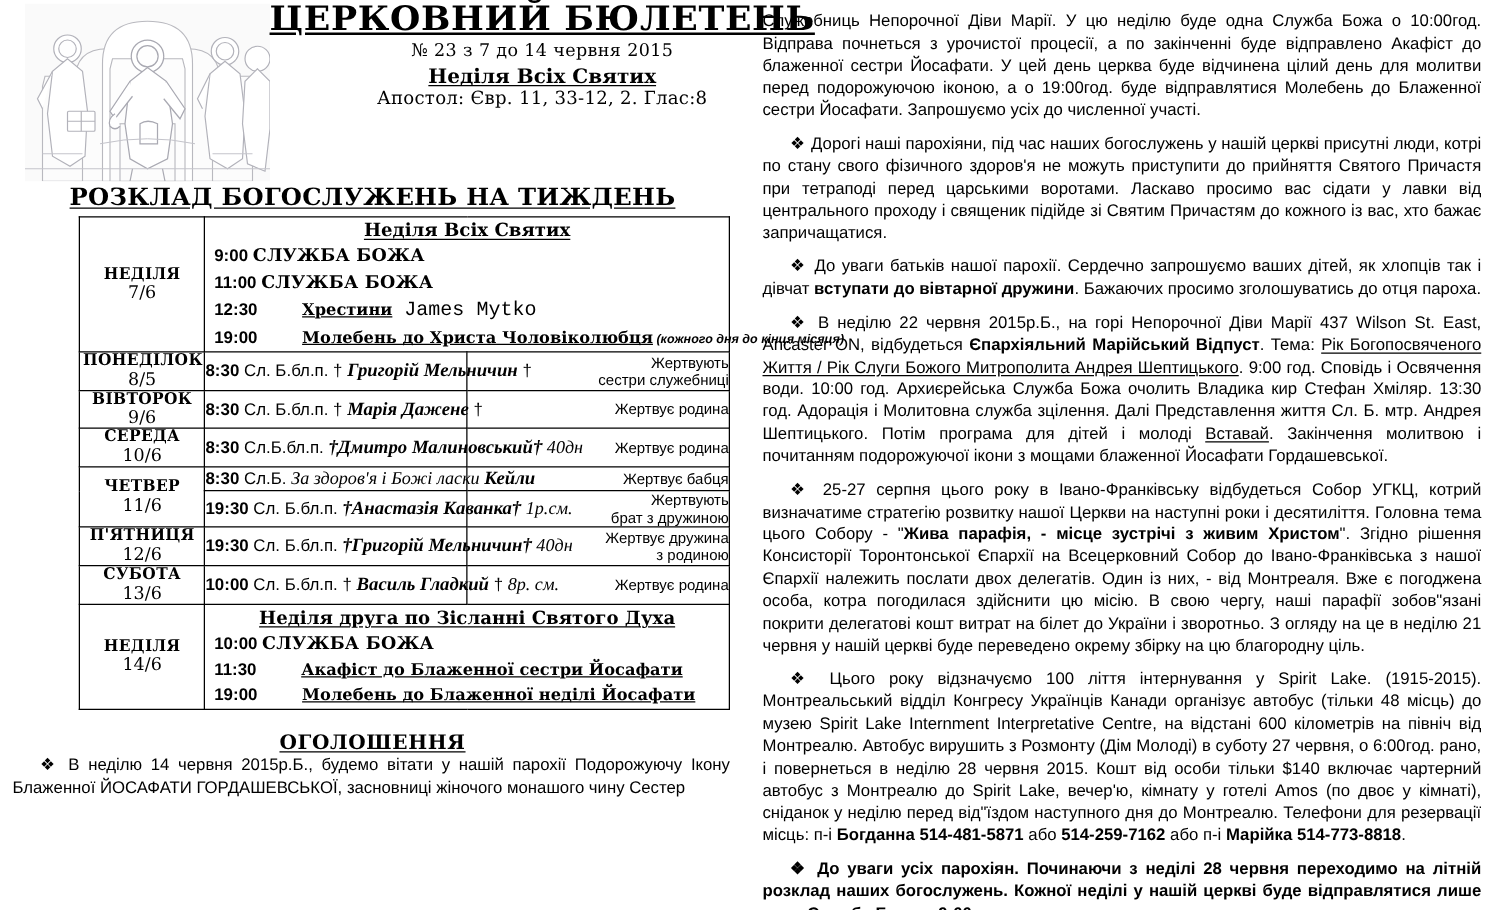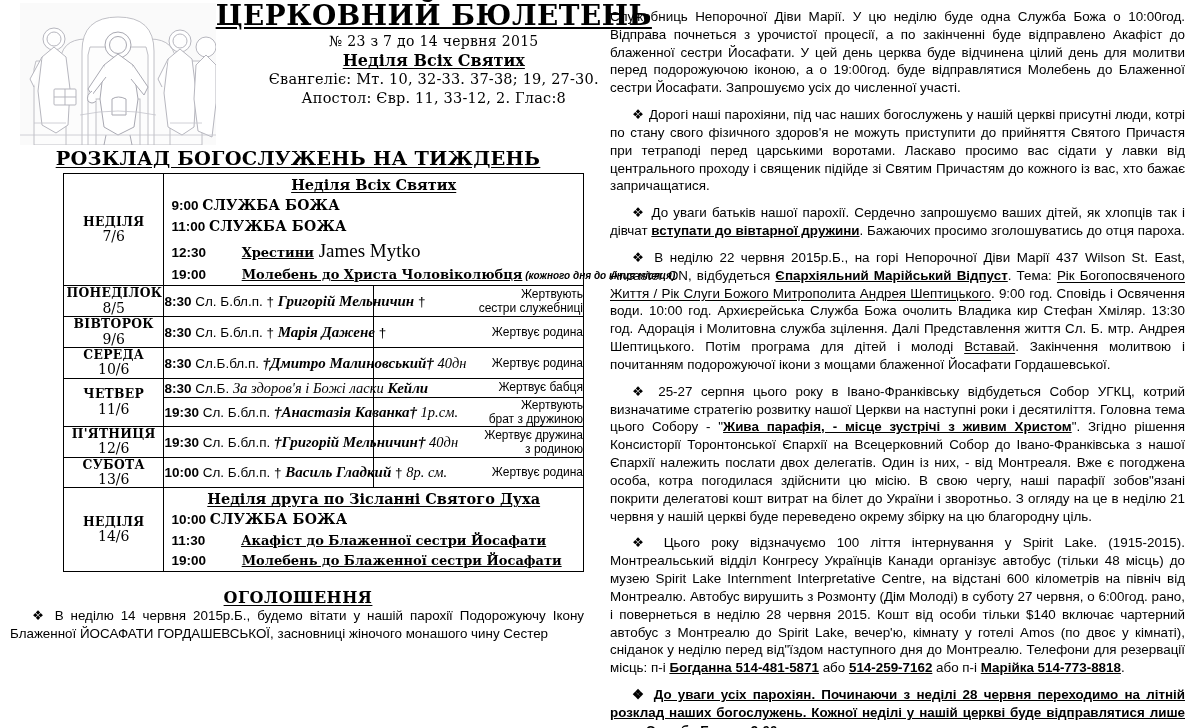--- a/index.html
+++ b/index.html
@@ -173,22 +173,22 @@
     font-style: italic;
     font-size: 14.5px;
   }
   .note-italic {
     font-family: "Liberation Sans", sans-serif;
     font-style: italic;
     font-size: 10px;
     font-weight: bold;
   }
   .serif-reg {
-    font-family: Liberation Serif, serif;
-    font-size: 19px;
+    font-family: Liberation Mono, monospace;
+    font-size: 16px;
   }
   .donor {
     font-family: "Liberation Sans", sans-serif;
     font-size: 12px;
     line-height: 1.18;
     padding: 3px 2px;
   }
   .memo-cell {
     padding: 6px 3px 6px 7px;
     white-space: nowrap;
@@ -213,21 +213,21 @@
     font-size: 13.4px;
     line-height: 1.33;
     text-align: justify;
     text-justify: inter-word;
     margin: 0 0 9px 0;
     hyphens: none;
   }
   .para.noindent { text-indent: 0; }
   .para.bulleted { text-indent: 22px; }
   .bullet { letter-spacing: 0.5px; }
-  .b { font-weight: bold; text-decoration: underline; }
+  .b { font-weight: bold; }
   .u { text-decoration: underline; text-underline-offset: 2px; }
 
   
   .col-right {
     width: 599px;
     box-sizing: border-box;
     padding: 8px 14px 0 10px;
   }
   .col-left .para { padding: 0 4px 0 2px; }
 </style>
@@ -287,21 +287,20 @@
             <path d="M60 112 Q98 104 136 112"></path>
             <path d="M14 120 L46 120 M150 120 L182 120"></path>
           </g>
         </svg>
       </div>
 
       <div class="masthead-text">
         <div class="church-title">ЦЕРКОВНИЙ БЮЛЕТЕНЬ</div>
         <div class="issue-line">№ 23 з 7 до 14 червня 2015</div>
         <div class="sunday-name">Неділя Всіх Святих</div>
-        <div class="reading">Євангеліє: Мт. 10, 32-33. 37-38; 19, 27-30.</div>
         <div class="reading">Апостол: Євр. 11, 33-12, 2. Глас:8</div>
       </div>
     </div>
 
     <div class="schedule-heading">РОЗКЛАД БОГОСЛУЖЕНЬ НА ТИЖДЕНЬ</div>
 
     <table class="sched">
       <tbody id="sched-body">
           <tr>
             <td class="c-day">
@@ -387,21 +386,21 @@
           </tr>
           <tr>
             <td class="c-day">
               <div class="day-name">НЕДІЛЯ</div>
               <div class="day-date">14/6</div>
             </td>
             <td class="c-body" colspan="2">
               <div class="feast-title">Неділя друга по Зісланні Святого Духа</div>
               <div class="svc-row"><span class="svc-time">10:00  </span><span class="sl-churchy">СЛУЖБА БОЖА</span></div>
               <div class="svc-row"><span class="svc-time">11:30  </span><span class="sl-churchy-u">Акафіст до Блаженної сестри Йосафати</span></div>
-              <div class="svc-row"><span class="svc-time">19:00  </span><span class="sl-churchy-u">Молебень до Блаженної сестри Йосафати</span></div>
+              <div class="svc-row"><span class="svc-time">19:00  </span><span class="sl-churchy-u">Молебень до Блаженної неділі Йосафати</span></div>
             </td>
           </tr>
         </tbody>
     </table>
 
     <div class="ogol">ОГОЛОШЕННЯ</div>
 
     <p class="para bulleted">
       <span class="bullet">❖</span>
       <span>В неділю 14 червня 2015р.Б., будемо вітати у нашій парохії Подорожуючу Ікону Блаженної ЙОСАФАТИ ГОРДАШЕВСЬКОЇ, засновниці жіночого монашого чину Сестер</span>

